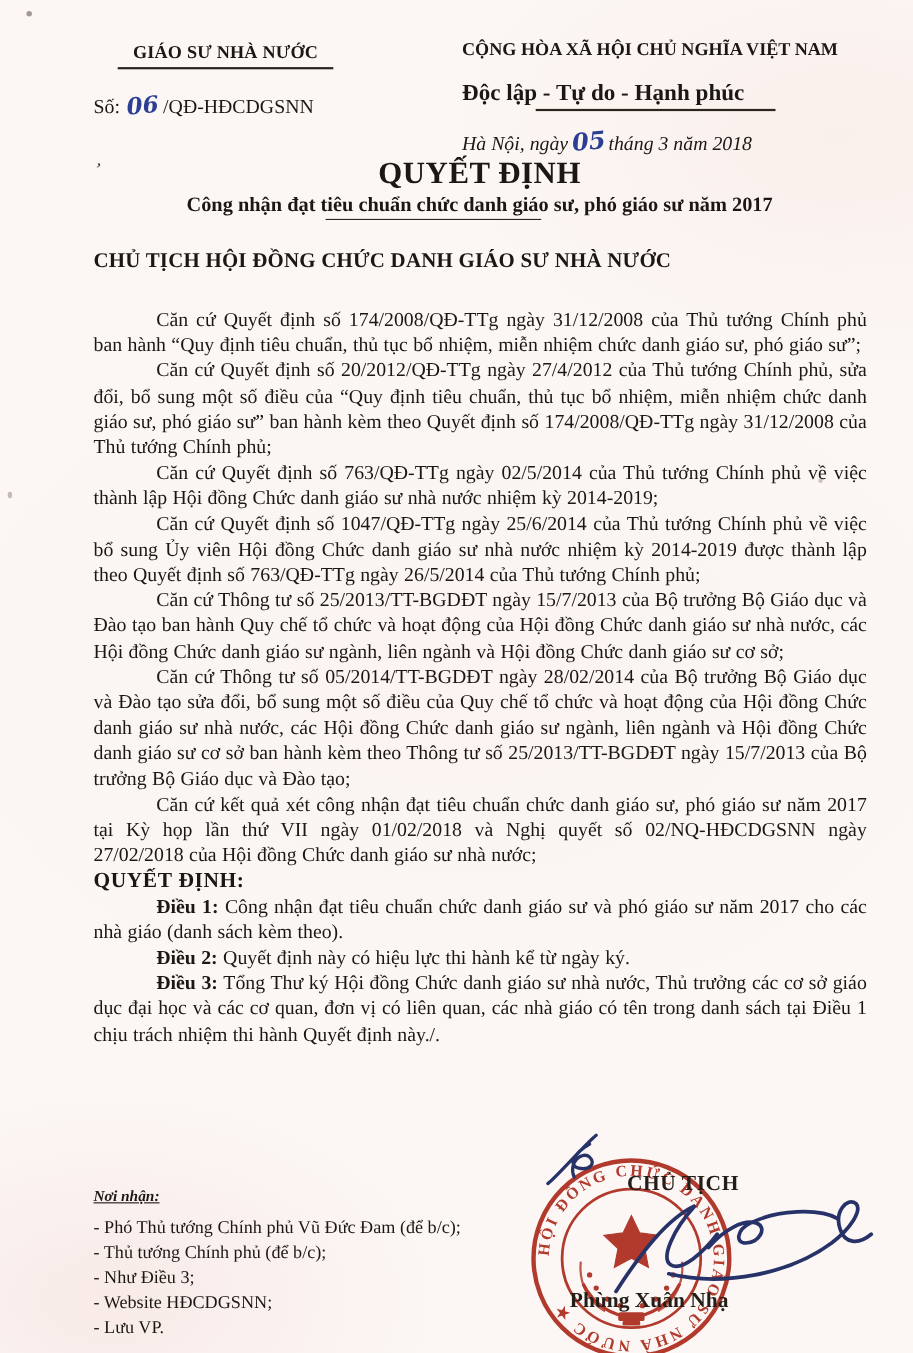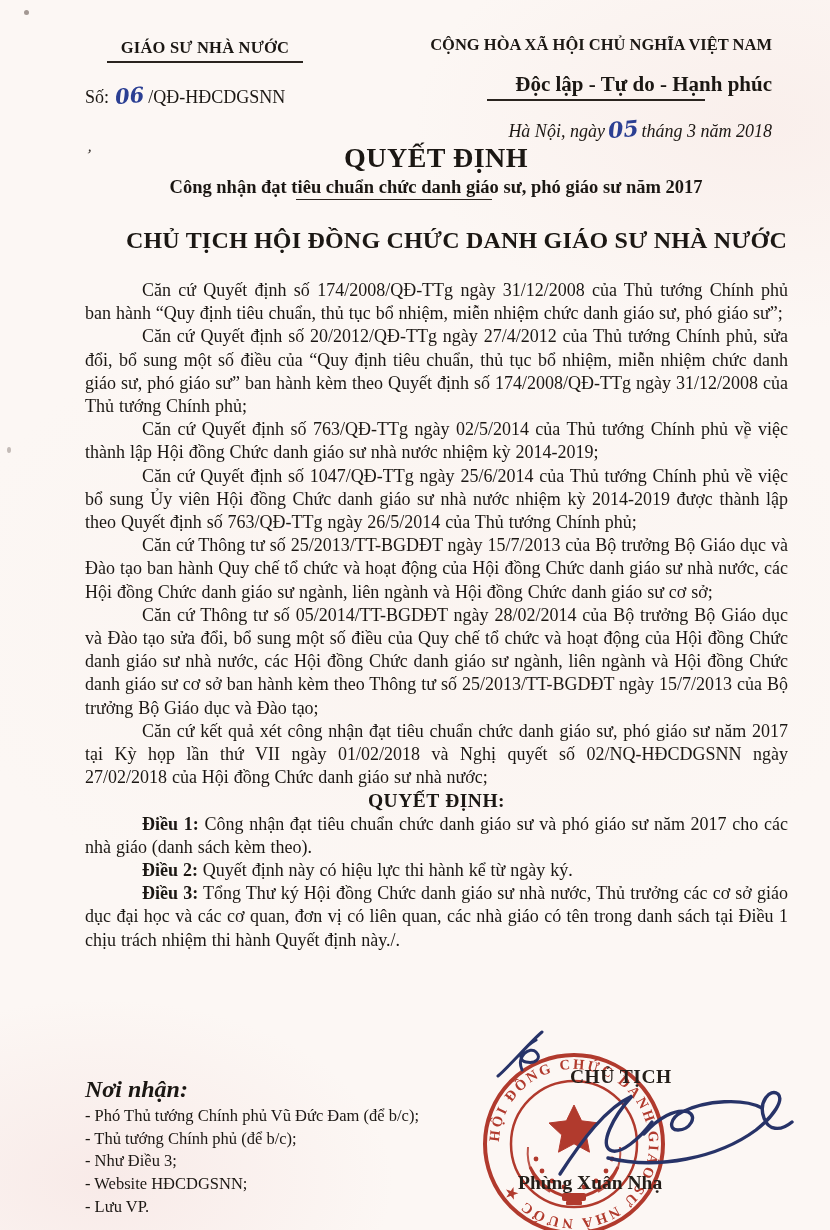--- a/index.html
+++ b/index.html
@@ -15,45 +15,45 @@
   }
   .speck{position:absolute;background:#5a4a44;border-radius:50%;}
   
   .hdr-left{position:absolute; top:38px; left:97px; width:216px; text-align:center;}
   .hdr-left .l1,.hdr-left .l2{font-weight:bold; font-size:16.5px; line-height:20px; letter-spacing:.2px;}
   .hdr-left .rule{width:196px; border-top:2px solid #2a241f; margin:3px auto 0;}
   .so-line{margin-top:20px; white-space:nowrap; font-size:18px; text-align:left; margin-left:-12px;}
   .hw{font-family:"DejaVu Serif", serif; font-style:italic; font-weight:bold;
       color:#2b3f93; display:inline-block; transform:rotate(-5deg);}
   .so-line .hw{font-size:21px; margin:0 4px 0 6px;}
-  .hdr-right{position:absolute; top:34px; left:420px; width:352px; text-align:right;}
+  .hdr-right{position:absolute; top:34px; left:420px; width:352px; text-align:left;}
   .hdr-right .country{font-weight:bold; font-size:16.5px; line-height:21px;}
   .hdr-right .motto{font-weight:bold; font-size:21px; line-height:23px; margin-top:18px;}
   .hdr-right .rule{width:218px; border-top:2px solid #2a241f; margin:3px auto 0;}
   .date-line{margin-top:15px; font-style:italic; font-size:18px; white-space:nowrap;}
   .date-line .hw{font-size:22px; margin:0 3px;}
   
   .title-block{position:absolute; top:142px; left:85px; width:702px; text-align:center;}
   .title-main{font-weight:bold; font-size:28px; letter-spacing:.5px;}
   .title-sub{font-weight:bold; font-size:18.5px; margin-top:3px;}
   .title-underline{width:196px; border-top:1.5px solid #2a241f; margin:1px auto 0; transform:translateX(-42px);}
   .mark-apostrophe{position:absolute; top:146px; left:86px; font-size:16px; color:#3a3430; transform:rotate(14deg);}
-  .issuer{position:absolute; top:227px; left:85px; width:702px; text-align:right;
-          font-weight:bold; font-size:24px; letter-spacing:.2px;}
+  .issuer{position:absolute; top:227px; left:85px; width:702px; text-align:left;
+          font-weight:bold; font-size:19px; letter-spacing:.2px;}
   
   .body{position:absolute; top:279px; left:85px; width:703px;
         font-size:18px; line-height:23.2px; text-align:justify; word-spacing:.4px;}
   .body p{margin:0; text-indent:57px;}
-  .decision-heading{text-align:center; font-weight:bold; font-size:19.5px;
+  .decision-heading{font-weight:bold; font-size:19.5px;
         letter-spacing:.5px; margin:13px 0 15px; text-indent:0 !important;}
   .article{margin-top:8px;}
   .article b{font-weight:bold;}
   
   .recipients{position:absolute; left:85px; top:1078px; font-size:16.5px; line-height:22.8px; z-index:4;}
-  .recipients .head{font-weight:bold; font-style:italic; font-size:24px; margin-bottom:4px;}
+  .recipients .head{font-weight:bold; font-style:italic; font-size:14px; margin-bottom:4px;text-decoration:underline;}
   .sig-title{position:absolute; left:570px; top:1066px; font-weight:bold; font-size:19.5px;
              letter-spacing:.5px; z-index:5; color:#241e19;}
   .sig-name{position:absolute; left:518px; top:1172px; font-weight:bold; font-size:19.5px;
             white-space:nowrap; z-index:5; color:#241e19;}
   .seal{position:absolute; left:478px; top:1047px; z-index:2; opacity:.92;}
   .flourish{position:absolute; left:492px; top:1026px; z-index:3;}
   .signature{position:absolute; left:548px; top:1078px; z-index:4;}
 </style>
 </head>
 <body>

